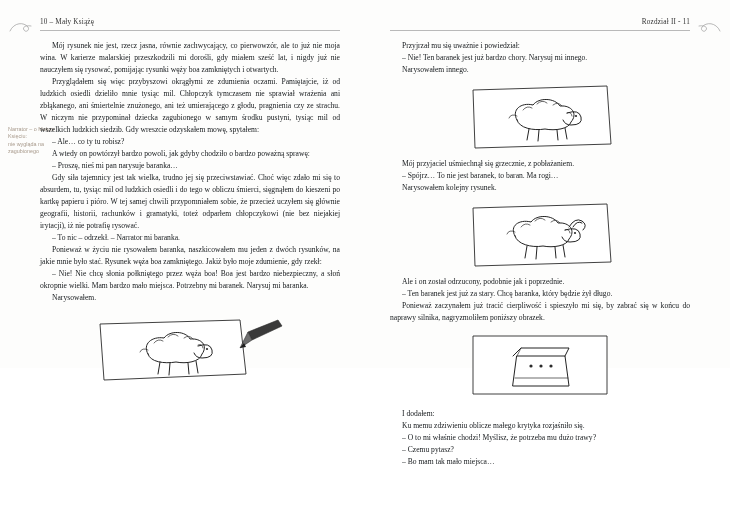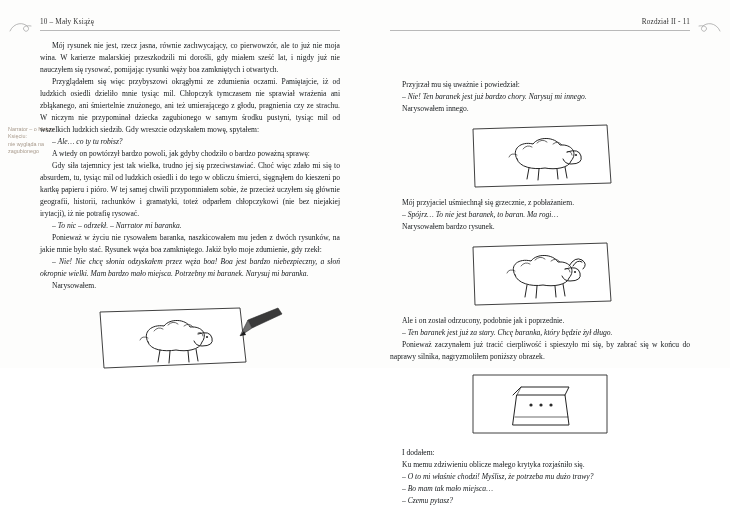--- a/index.html
+++ b/index.html
@@ -56,30 +56,29 @@
   .col {
     position: absolute;
     top: 40px;
     width: 300px;
     font-size: 7.6px;
     line-height: 12px;
     text-align: justify;
     color: #15191c;
   }
   .col.left  { left: 40px; }
-  .col.right { left: 390px; margin-top: 39px; }
+  .col.right { left: 390px; }
 
   p.body {
     margin: 0;
     text-indent: 12px;
   }
   p.dialog {
     margin: 0;
     text-indent: 12px;
-    font-style: italic;
   }
 
   
   .margin-note {
     position: absolute;
     left: 8px;
     top: 126px;
     width: 62px;
     font-family: "Liberation Sans", sans-serif;
     font-size: 5.4px;
@@ -137,24 +136,25 @@
   <div class="margin-note">
     <div>Narrator – o Małym Księciu:</div>
     <div>nie wygląda na zagubionego</div>
   </div>
 
   <div class="col left">
     <p class="body">Mój rysunek nie jest, rzecz jasna, równie zachwycający, co pierwowzór, ale to już nie moja wina. W karierze malarskiej przeszkodzili mi dorośli, gdy miałem sześć lat, i nigdy już nie nauczyłem się rysować, pomijając rysunki węży boa zamkniętych i otwartych.</p>
     <p class="body">Przyglądałem się więc przybyszowi okrągłymi ze zdumienia oczami. Pamiętajcie, iż od ludzkich osiedli dzieliło mnie tysiąc mil. Chłopczyk tymczasem nie sprawiał wrażenia ani zbłąkanego, ani śmiertelnie znużonego, ani też umierającego z głodu, pragnienia czy ze strachu. W niczym nie przypominał dziecka zagubionego w samym środku pustyni, tysiąc mil od wszelkich ludzkich siedzib. Gdy wreszcie odzyskałem mowę, spytałem:</p>
     <p class="dialog">– Ale… co ty tu robisz?</p>
     <p class="body">A wtedy on powtórzył bardzo powoli, jak gdyby chodziło o bardzo poważną sprawę:</p>
+    <p class="dialog">– Proszę, nieś mi pan narysuje baranka…</p>
     <p class="body">Gdy siła tajemnicy jest tak wielka, trudno jej się przeciwstawiać. Choć więc zdało mi się to absurdem, tu, tysiąc mil od ludzkich osiedli i do tego w obliczu śmierci, sięgnąłem do kieszeni po kartkę papieru i pióro. W tej samej chwili przypomniałem sobie, że przecież uczyłem się głównie geografii, historii, rachunków i gramatyki, toteż odparłem chłopczykowi (nie bez niejakiej irytacji), iż nie potrafię rysować.</p>
     <p class="dialog">– To nic – odrzekł. – Narrator mi baranka.</p>
     <p class="body">Ponieważ w życiu nie rysowałem baranka, naszkicowałem mu jeden z dwóch rysunków, na jakie mnie było stać. Rysunek węża boa zamkniętego. Jakiż było moje zdumienie, gdy rzekł:</p>
-    <p class="dialog">– Nie! Nie chcę słonia odzyskałem przez węża boa! Boa jest bardzo niebezpieczny, a słoń okropnie wielki. Mam bardzo mało miejsca. Potrzebny mi baranek. Narysuj mi baranka.</p>
+    <p class="dialog">– Nie! Nie chcę słonia połkniętego przez węża boa! Boa jest bardzo niebezpieczny, a słoń okropnie wielki. Mam bardzo mało miejsca. Potrzebny mi baranek. Narysuj mi baranka.</p>
     <p class="body">Narysowałem.</p>
 
     <div class="figure fig-left-sheep">
 
       <svg class="fig-inner" width="200" height="72" viewBox="0 0 200 72">
 
         <path class="sheet" d="M10 10 L150 6 L156 60 L14 66 Z"></path>
 
         <path class="ink" d="M58 40 C52 30, 62 22, 74 24 C80 16, 96 17, 100 25 C112 24, 118 32, 112 40 C110 48, 96 50, 86 48 C74 50, 60 48, 58 40 Z"></path>
 
@@ -190,21 +190,21 @@
         <path class="ink-thin" d="M58 28 q4 -5 9 -2 M72 22 q5 -5 10 -1 M88 23 q5 -4 9 1 M102 31 q4 -2 5 3"></path>
         <path class="ink" d="M102 31 q12 -4 14 4 q2 8 -10 8 q-6 0 -8 -5"></path>
         <circle cx="111" cy="34" r="1.1" class="ink-fill"></circle>
         <path class="ink" d="M64 47 L62 58 M74 48 L73 59 M92 48 L93 58 M100 46 L102 57"></path>
         <path class="ink-thin" d="M52 34 q-6 -3 -8 2"></path>
       </svg>
     </div>
 
     <p class="body">Mój przyjaciel uśmiechnął się grzecznie, z pobłażaniem.</p>
     <p class="dialog">– Spójrz… To nie jest baranek, to baran. Ma rogi…</p>
-    <p class="body">Narysowałem bardzo rysunek.</p>
+    <p class="body">Narysowałem kolejny rysunek.</p>
 
     <div class="figure">
 
       <svg class="fig-inner" width="150" height="70" viewBox="0 0 150 70">
         <path class="sheet" d="M8 8 L142 4 L146 62 L10 66 Z"></path>
         <path class="ink" d="M50 36 C44 26, 54 19, 66 22 C72 14, 88 15, 93 23 C105 22, 111 31, 104 39 C102 46, 88 48, 78 46 C66 48, 52 44, 50 36 Z"></path>
         <path class="ink-thin" d="M56 27 q4 -5 9 -2 M70 21 q5 -5 10 -1 M86 22 q5 -4 9 1 M100 30 q4 -2 5 3"></path>
 
         <path class="ink" d="M100 30 q13 -4 15 4 q2 8 -10 8 q-6 0 -8 -5"></path>
         <circle cx="110" cy="33" r="1.1" class="ink-fill"></circle>
@@ -234,17 +234,17 @@
         <circle cx="76" cy="36" r="1.6" class="ink-fill"></circle>
         <circle cx="86" cy="36" r="1.6" class="ink-fill"></circle>
 
         <path class="ink-thin" d="M50 48 L103 48"></path>
       </svg>
     </div>
 
     <p class="body">I dodałem:</p>
     <p class="body">Ku memu zdziwieniu oblicze małego krytyka rozjaśniło się.</p>
     <p class="dialog">– O to mi właśnie chodzi! Myślisz, że potrzeba mu dużo trawy?</p>
+    <p class="dialog">– Czemu pytasz?</p>
     <p class="dialog">– Bo mam tak mało miejsca…</p>
-    <p class="dialog">– Czemu pytasz?</p>
   </div>
 
 </div>
 
 </body></html>

